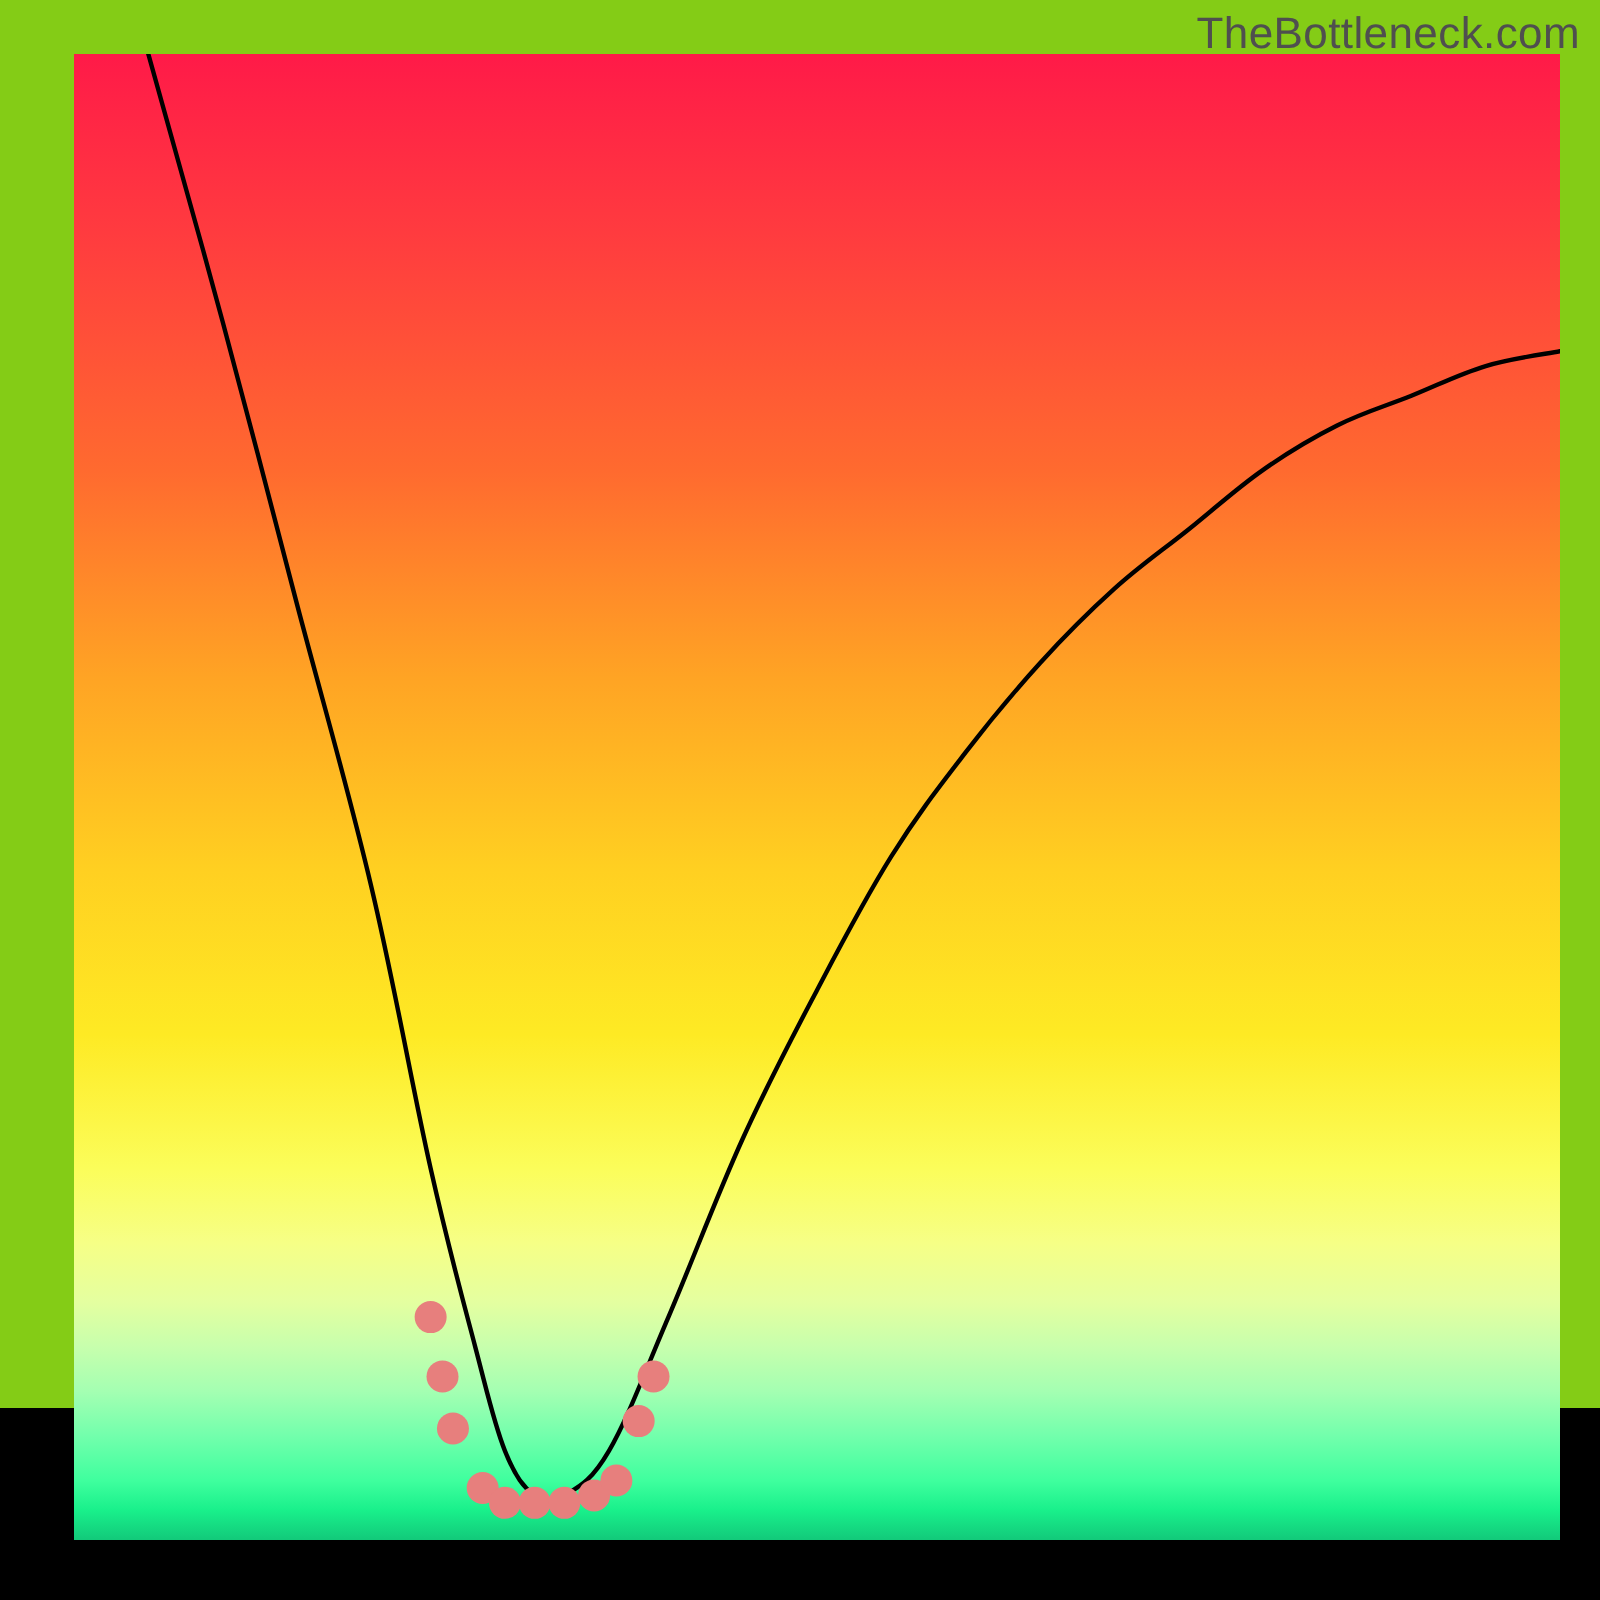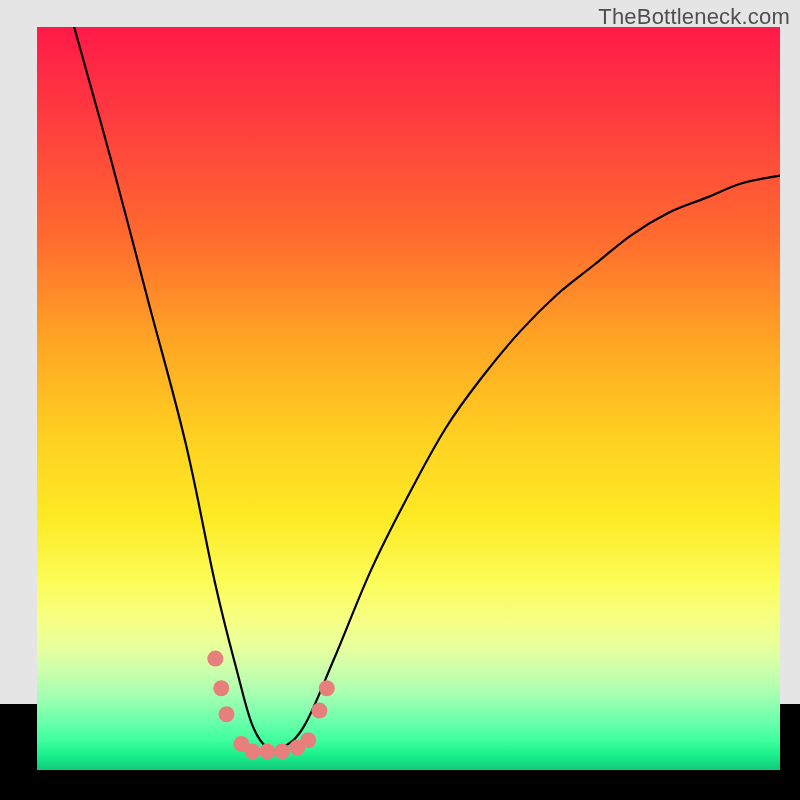--- a/index.html
+++ b/index.html
@@ -8,21 +8,21 @@
     width: 800px;
     height: 800px;
     background: #000;
     overflow: hidden;
     font-family: Arial, Helvetica, sans-serif;
   }
   .outer {
     position: relative;
     width: 800px;
     height: 704px;
-    background: #e5e5e5;
+    background: #84cc16;
   }
   .watermark {
     position: absolute;
     top: 4px;
     right: 10px;
     color: #4f4f4f;
     font-size: 22px;
     font-weight: 400;
     letter-spacing: 0.2px;
     z-index: 10;

